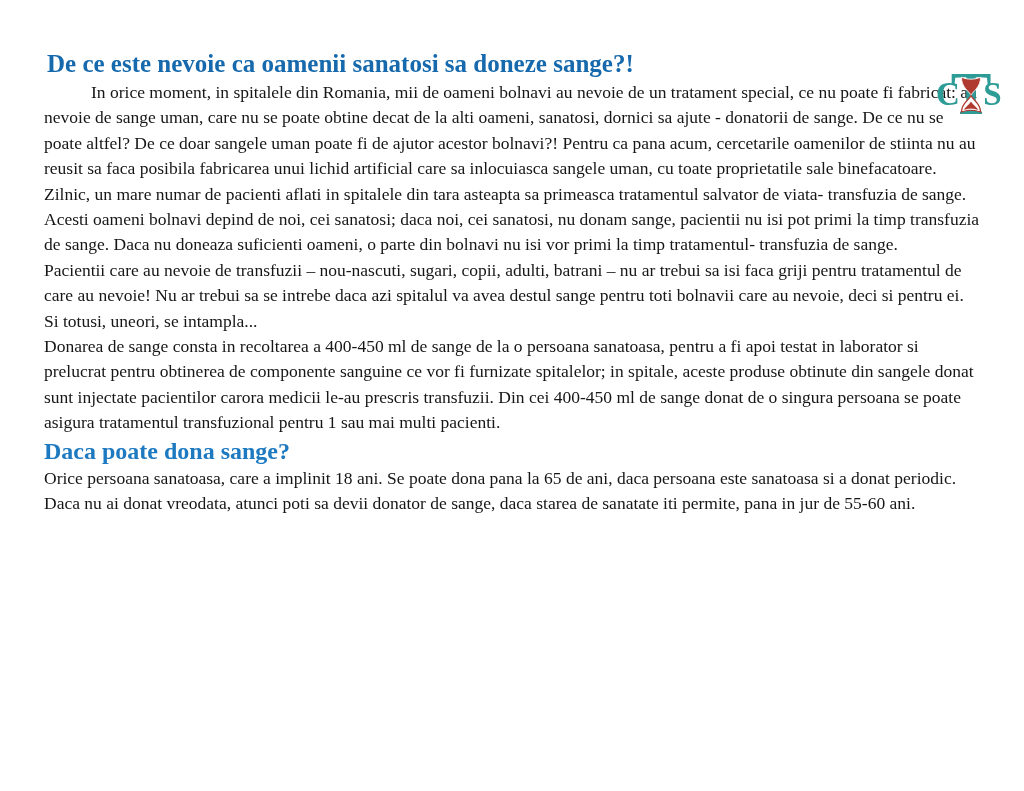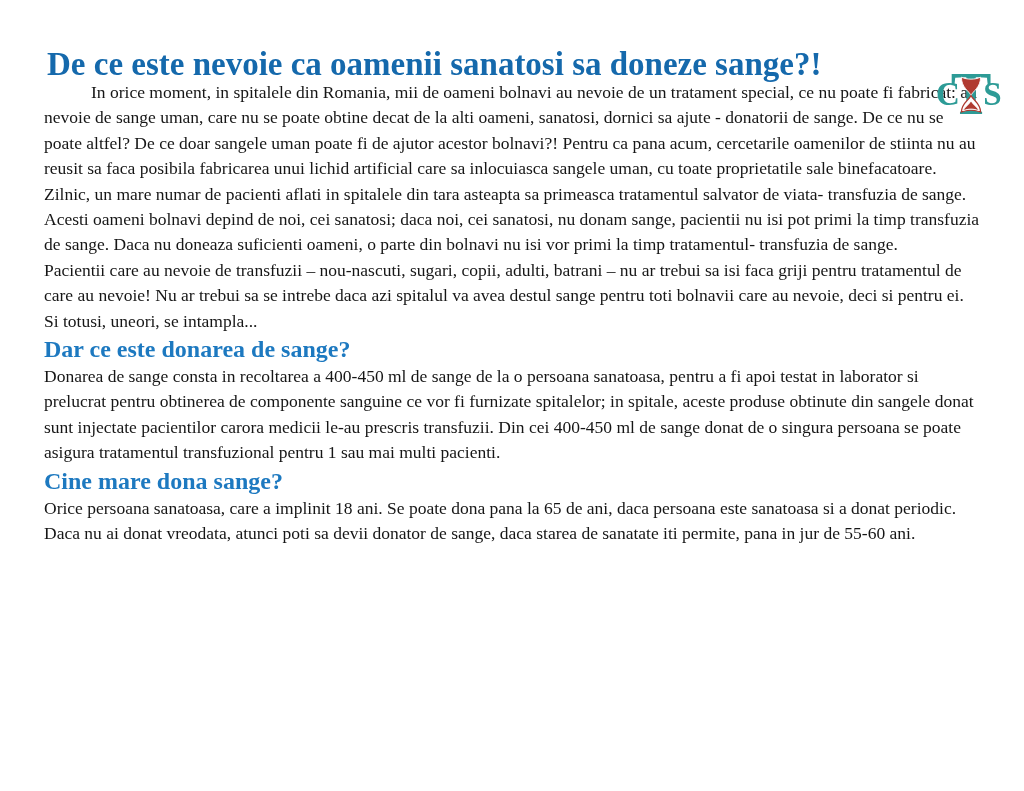--- a/index.html
+++ b/index.html
@@ -33,21 +33,21 @@
   .logo-side{font-size:38px;}
   .logo-mid{font-size:70px;}
   .hg-red{fill:var(--logo-red,#b03a30);stroke:#ffffff;stroke-width:1;}
   .hg-white{fill:#ffffff;stroke:var(--logo-red,#b03a30);stroke-width:1.4;}
   .content{
     margin-left:44px;
     width:936px;
   }
   h1.doc-title{
     color:var(--title-blue,#1569ac);
-    font-size:33px;
+    font-size:25px;
     line-height:32px;
     font-weight:bold;
     margin:48px 0 0 3px;
   }
   h2.section-heading{
     color:var(--heading-blue,#1d79c0);
     font-size:24px;
     line-height:30px;
     font-weight:bold;
     margin:0;
@@ -86,22 +86,21 @@
 
     <h1 class="doc-title">De ce este nevoie ca oamenii sanatosi sa doneze sange?!</h1>
 
     <p class="body-par indent-first mt-intro">In orice moment, in spitalele din Romania, mii de oameni bolnavi au nevoie de un tratament special, ce nu poate fi fabricat: au nevoie de sange uman, care nu se poate obtine decat de la alti oameni, sanatosi, dornici sa ajute - donatorii de sange. De ce nu se poate altfel? De ce doar sangele uman poate fi de ajutor acestor bolnavi?! Pentru ca pana acum, cercetarile oamenilor de stiinta nu au reusit sa faca posibila fabricarea unui lichid artificial care sa inlocuiasca sangele uman, cu toate proprietatile sale binefacatoare.</p>
 
     <p class="body-par mt-par">Zilnic, un mare numar de pacienti aflati in spitalele din tara asteapta sa primeasca tratamentul salvator de viata- transfuzia de sange. Acesti oameni bolnavi depind de noi, cei sanatosi; daca noi, cei sanatosi, nu donam sange, pacientii nu isi pot primi la timp transfuzia de sange. Daca nu doneaza suficienti oameni, o parte din bolnavi nu isi vor primi la timp tratamentul- transfuzia de sange.</p>
 
     <p class="body-par mt-par">Pacientii care au nevoie de transfuzii – nou-nascuti, sugari, copii, adulti, batrani – nu ar trebui sa isi faca griji pentru tratamentul de care au nevoie! Nu ar trebui sa se intrebe daca azi spitalul va avea destul sange pentru toti bolnavii care au nevoie, deci si pentru ei. Si totusi, uneori, se intampla...</p>
 
 
-    <h2 class="section-heading mt-h-donarea">Dar ce este donarea de sange?</h2>
 
     <p class="body-par">Donarea de sange consta in recoltarea a 400-450 ml de sange de la o persoana sanatoasa, pentru a fi apoi testat in laborator si prelucrat pentru obtinerea de componente sanguine ce vor fi furnizate spitalelor; in spitale, aceste produse obtinute din sangele donat sunt injectate pacientilor carora medicii le-au prescris transfuzii. Din cei 400-450 ml de sange donat de o singura persoana se poate asigura tratamentul transfuzional pentru 1 sau mai multi pacienti.</p>
 
-    <h2 class="section-heading mt-h-cine">Cine mare dona sange?</h2>
+    <h2 class="section-heading mt-h-cine">Daca poate dona sange?</h2>
 
     <p class="body-par">Orice persoana sanatoasa, care a implinit 18 ani. Se poate dona pana la 65 de ani, daca persoana este sanatoasa si a donat periodic. Daca nu ai donat vreodata, atunci poti sa devii donator de sange, daca starea de sanatate iti permite, pana in jur de 55-60 ani.</p>
 
   </div>
 </div>
 
 </body></html>

